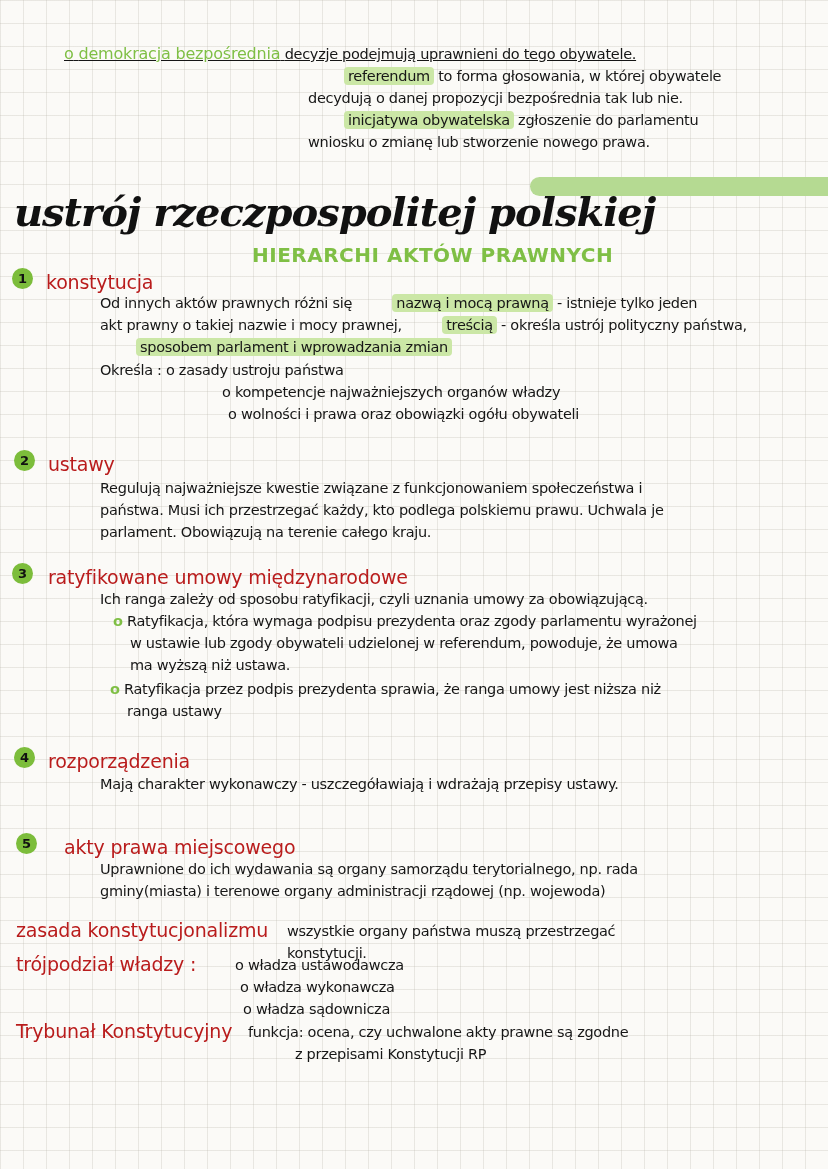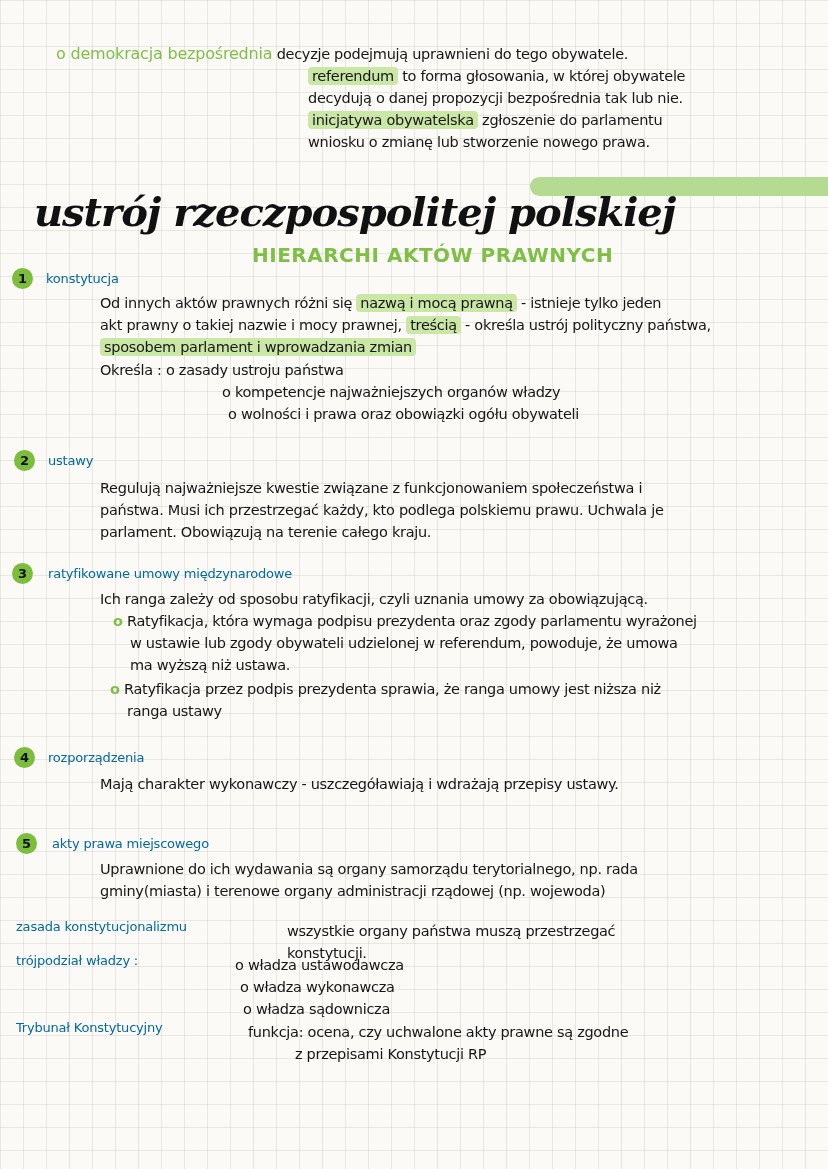--- a/index.html
+++ b/index.html
@@ -8,47 +8,47 @@
     background-color:#fbfaf7;
     background-image:
       linear-gradient(to right, rgba(190,185,178,0.30) 1px, transparent 1px),
       linear-gradient(to bottom, rgba(190,185,178,0.30) 1px, transparent 1px);
     background-size:23px 23px;
     font-family:"DejaVu Sans", sans-serif;
     color:#161616;
   }
   .ln{position:absolute;white-space:nowrap;font-size:14.5px;letter-spacing:-0.3px;line-height:20px;}
   .green{color:#7fbf45;}
-  .hl{background:#cbe7a6;border-radius:4px;padding:1px 4px;}
+  .hl{background:#cbe7a6;border-radius:4px;padding:1px 4px;margin-left:36px;}
   .term{font-size:16px;letter-spacing:-0.2px;}
   .page-title{
     position:absolute;left:14px;top:161px;
     font-family:"DejaVu Serif", serif;font-style:italic;font-weight:bold;
-    font-size:40px;letter-spacing:-1px;color:#111;margin-left:20px;
+    font-size:40px;letter-spacing:-1px;color:#111;
   }
   .title-pill{
     position:absolute;left:530px;top:177px;width:310px;height:19px;
     background:#b5da92;border-radius:12px 0 0 12px;
   }
   .subtitle{
     position:absolute;left:252px;top:243px;
     font-size:20px;font-weight:bold;color:#7fbf45;letter-spacing:0.5px;
   }
   .numcircle{
     position:absolute;width:21px;height:21px;border-radius:50%;
     background:#7cbd3b;color:#111;font-size:13px;font-weight:bold;
     display:flex;align-items:center;justify-content:center;
   }
-  .sec-head{position:absolute;white-space:nowrap;font-size:13px;color:#0369a1;letter-spacing:-0.2px;}
+  .sec-head{position:absolute;white-space:nowrap;font-size:19px;color:#b91c1c;letter-spacing:-0.2px;}
   .obullet{color:#7fbf45;font-weight:bold;}
 </style>
 </head>
 <body>
 
-<div class="ln" style="left:56px;top:44px;">
+<div class="ln" style="left:64px;top:44px;text-decoration:underline;">
   <span class="green term"><span>o</span> <span>demokracja bezpośrednia</span></span>
   <span>decyzje podejmują uprawnieni do tego obywatele.</span>
 </div>
 <div class="ln" style="left:308px;top:66px;">
   <span class="hl">referendum</span>
   <span>to forma głosowania, w której obywatele</span>
 </div>
 <div class="ln" style="left:308px;top:88px;">decydują o danej propozycji bezpośrednia tak lub nie.</div>
 <div class="ln" style="left:308px;top:110px;">
   <span class="hl">inicjatywa obywatelska</span>
@@ -98,21 +98,21 @@
   <span class="obullet">o</span>
   <span>Ratyfikacja przez podpis prezydenta sprawia, że ranga umowy jest niższa niż</span>
 </div>
 <div class="ln" style="left:127px;top:701px;">ranga ustawy</div>
 
 <div class="numcircle" style="left:14px;top:747px;">4</div>
 <div class="sec-head" style="left:48px;top:750px;">rozporządzenia</div>
 <div class="ln" style="left:100px;top:774px;">Mają charakter wykonawczy - uszczegóławiają i wdrażają przepisy  ustawy.</div>
 
 <div class="numcircle" style="left:16px;top:833px;">5</div>
-<div class="sec-head" style="left:52px;top:836px;">akty prawa miejscowego</div>
+<div class="sec-head" style="left:64px;top:836px;">akty prawa miejscowego</div>
 <div class="ln" style="left:100px;top:859px;">Uprawnione do ich wydawania są organy samorządu terytorialnego, np. rada</div>
 <div class="ln" style="left:100px;top:881px;">gminy(miasta) i  terenowe organy administracji rządowej (np. wojewoda)</div>
 
 <div class="sec-head" style="left:16px;top:919px;">zasada konstytucjonalizmu</div>
 <div class="ln" style="left:287px;top:921px;">wszystkie organy państwa muszą przestrzegać</div>
 <div class="ln" style="left:287px;top:943px;">konstytucji.</div>
 
 <div class="sec-head" style="left:16px;top:953px;">trójpodział władzy :</div>
 <div class="ln" style="left:235px;top:955px;">o władza ustawodawcza</div>
 <div class="ln" style="left:240px;top:977px;">o władza wykonawcza</div>

